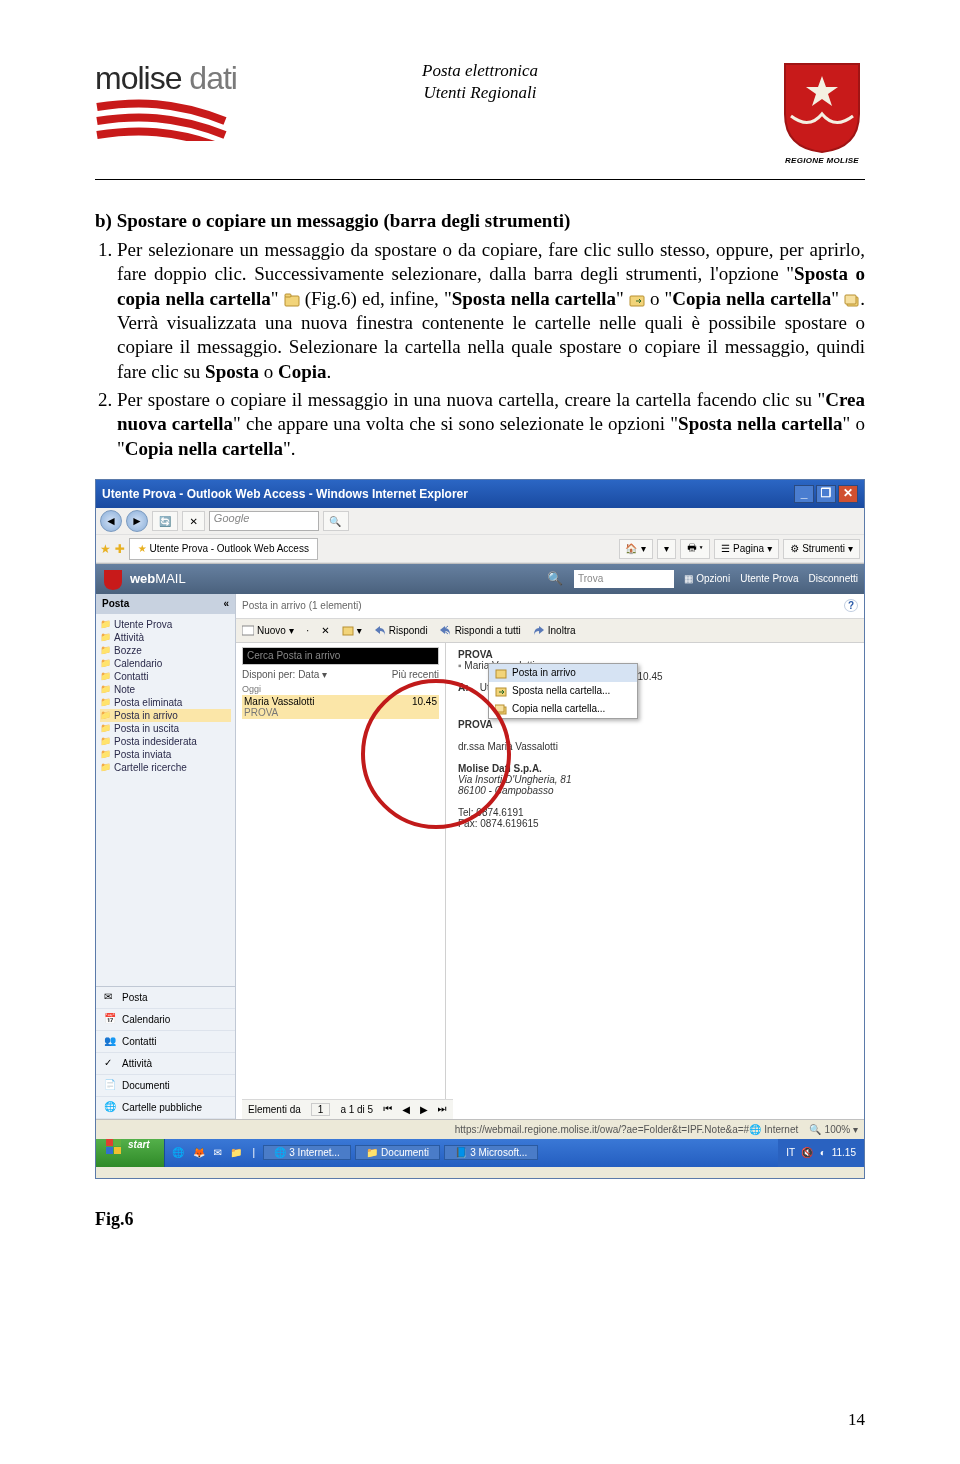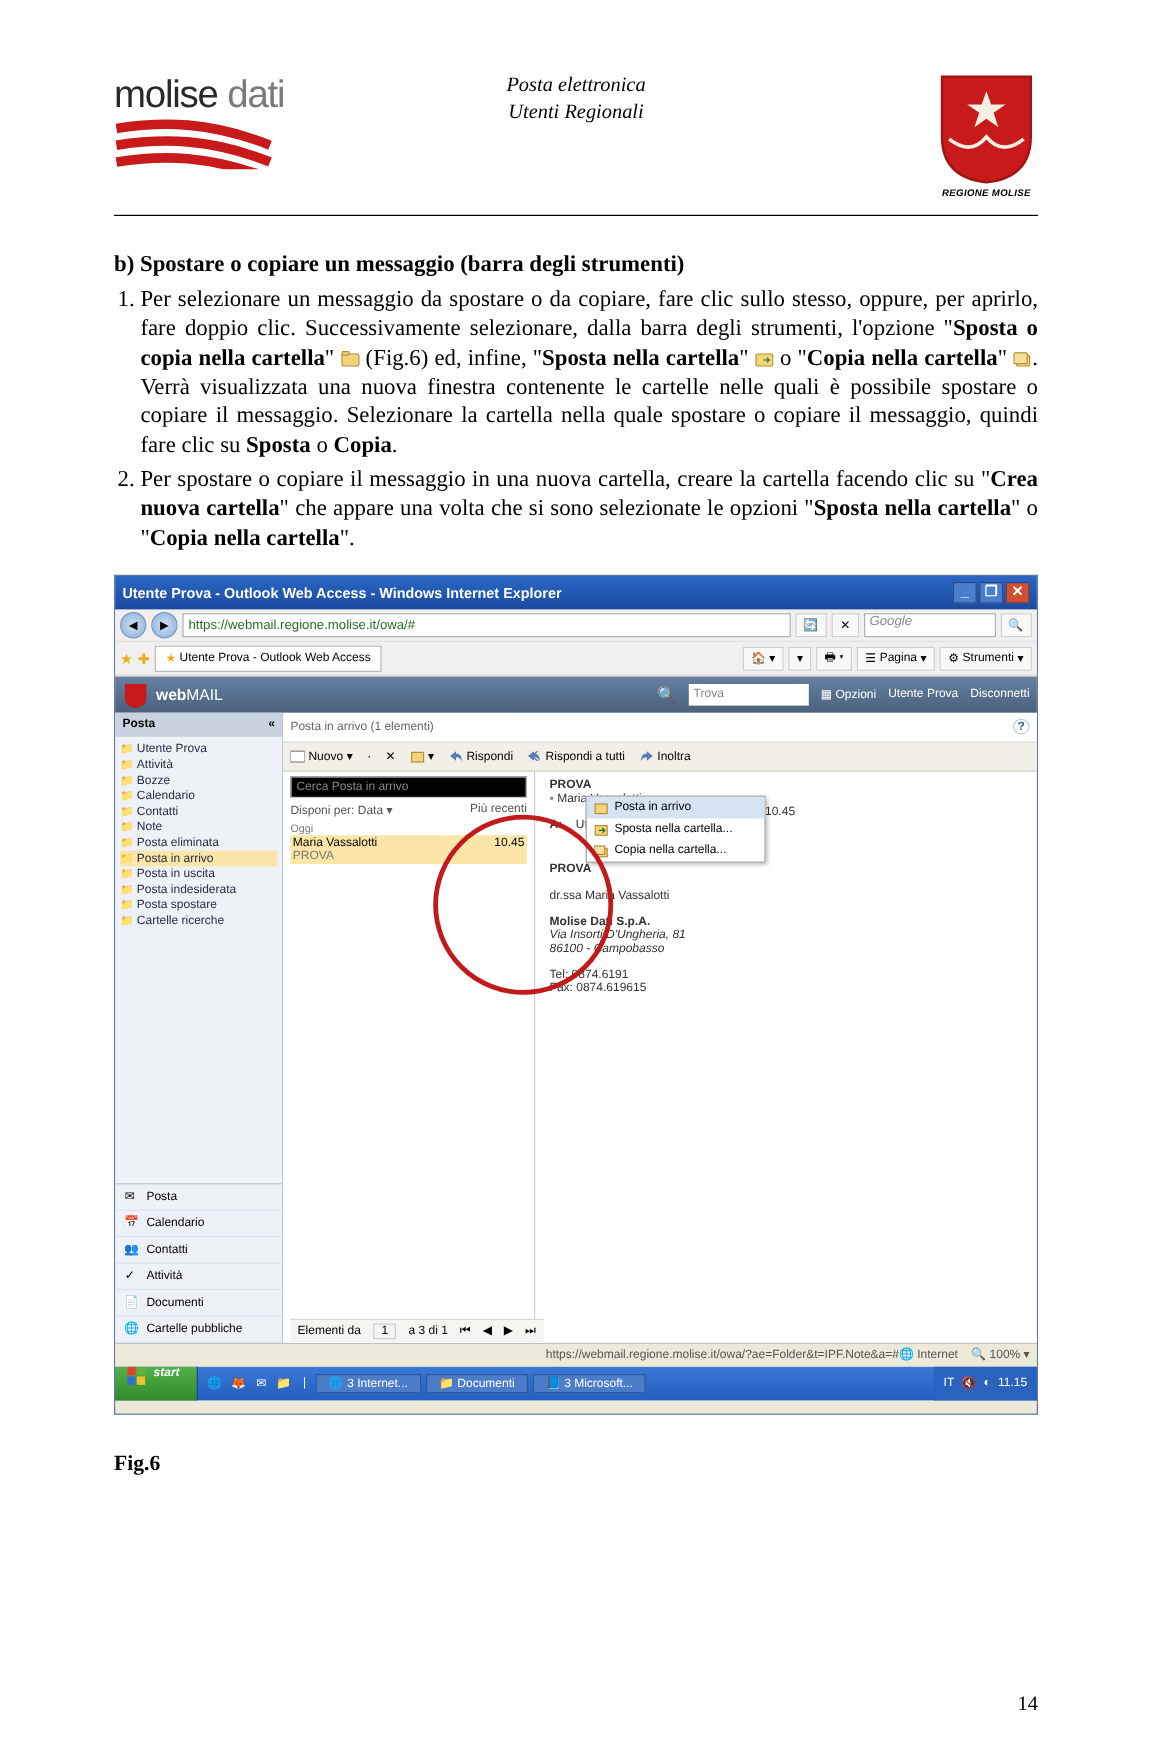--- a/index.html
+++ b/index.html
@@ -276,21 +276,20 @@
         <div class="wbtn">_</div>
         <div class="wbtn">❐</div>
         <div class="wbtn close">✕</div>
       </div>
     </div>
 
     <div class="ie-toolbar">
       <div class="ie-row">
         <div class="nav-btn">◄</div>
         <div class="nav-btn">►</div>
-        <div class="addr">https://webmail.regione.molise.it/owa/#</div>
         <div class="ie-btn">🔄</div>
         <div class="ie-btn">✕</div>
         <div class="srch">Google</div>
         <div class="ie-btn">🔍</div>
       </div>
       <div class="ie-row">
         <span class="star">★</span>
         <span class="star">✚</span>
         <div class="ie-tab"><span class="star" style="font-size:10px">★</span>&nbsp;<span>Utente Prova - Outlook Web Access</span></div>
         <div style="flex:1"></div>
@@ -329,21 +328,21 @@
             <div class="node">Utente Prova</div>
             <div class="node">Attività</div>
             <div class="node">Bozze</div>
             <div class="node">Calendario</div>
             <div class="node">Contatti</div>
             <div class="node">Note</div>
             <div class="node">Posta eliminata</div>
             <div class="node sel">Posta in arrivo</div>
             <div class="node">Posta in uscita</div>
             <div class="node">Posta indesiderata</div>
-            <div class="node">Posta spostare</div>
+            <div class="node">Posta inviata</div>
             <div class="node">Cartelle ricerche</div>
           </div>
         <div style="flex:1"></div>
         <div class="nav-btm" id="nav-btm">
             <div class="navitem"><span class="nb-icon">✉</span>Posta</div>
             <div class="navitem"><span class="nb-icon">📅</span>Calendario</div>
             <div class="navitem"><span class="nb-icon">👥</span>Contatti</div>
             <div class="navitem"><span class="nb-icon">✓</span>Attività</div>
             <div class="navitem"><span class="nb-icon">📄</span>Documenti</div>
             <div class="navitem"><span class="nb-icon">🌐</span>Cartelle pubbliche</div>
@@ -442,21 +441,21 @@
               </div>
           </div>
         </div>
       </div>
 
       <div class="red-circle"></div>
 
       <div class="elementi">
         <span>Elementi da</span>
         <span style="border:1px solid #ccc;padding:0 6px">1</span>
-        <span>a 3 di 1</span>
+        <span>a 1 di 5</span>
         <span>⏮</span>
         <span>◀</span>
         <span>▶</span>
         <span>⏭</span>
       </div>
     </div>
 
     <div class="statusbar">
       <span>https://webmail.regione.molise.it/owa/?ae=Folder&amp;t=IPF.Note&amp;a=#</span>
       <span><span>🌐</span> <span>Internet</span>&nbsp;&nbsp;&nbsp;&nbsp;🔍 <span>100%</span> ▾</span>

